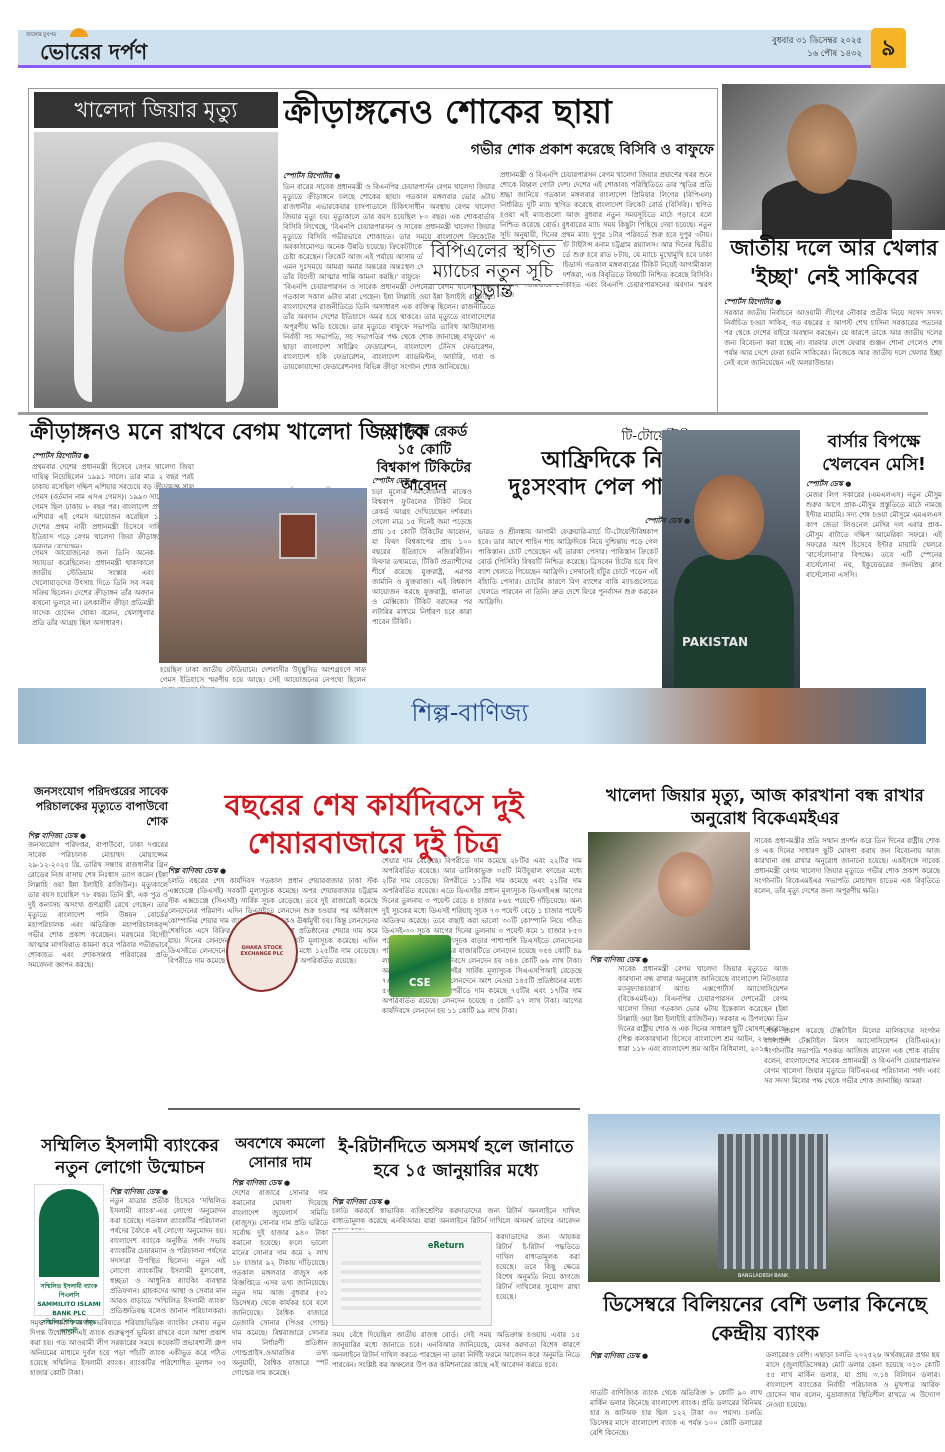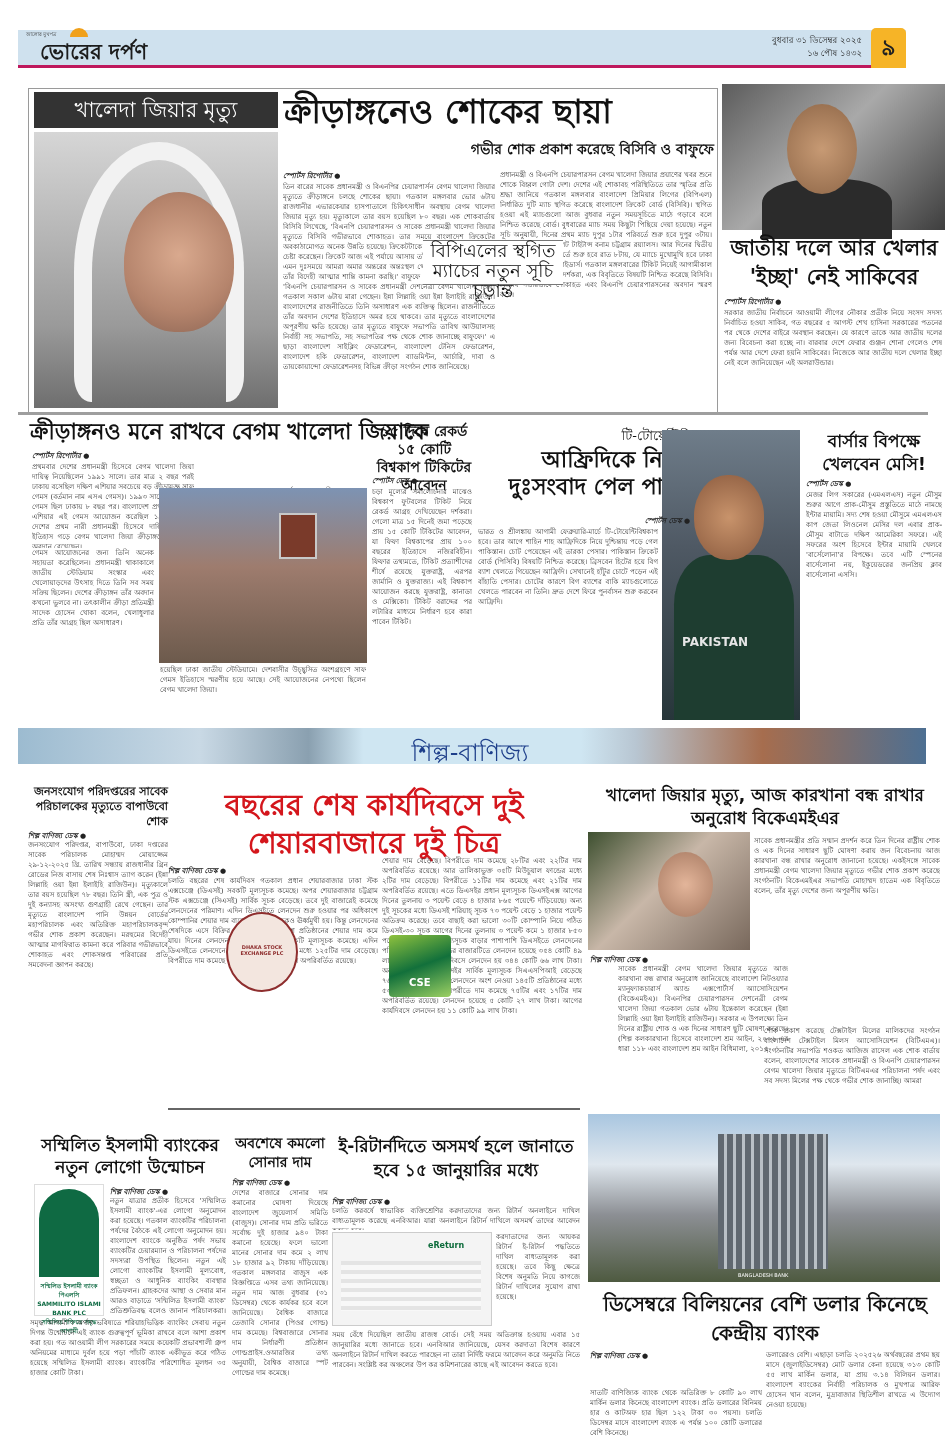--- a/index.html
+++ b/index.html
@@ -3,21 +3,21 @@
 <meta charset="utf-8">
 <style>
   * { box-sizing: border-box; margin: 0; padding: 0; }
   html, body { width: 945px; height: 1452px; background: #fff; overflow: hidden; }
   body { font-family: "DejaVu Sans", sans-serif; color: #222; position: relative; }
   .abs { position: absolute; }
   .body-text { font-family: "DejaVu Serif", serif; font-size: 7px; line-height: 10px; color: #333; text-align: justify; overflow: hidden; }
   .byline { font-family: "DejaVu Serif", serif; font-size: 7px; font-style: italic; font-weight: bold; color: #222; }
   .hl { font-family: "DejaVu Sans", sans-serif; color: #111; line-height: 1.1; }
   
-  #masthead { left: 18px; top: 30px; width: 888px; height: 38px; background: #cfe1ee; border-bottom: 3px solid #be185d; }
+  #masthead { left: 18px; top: 30px; width: 888px; height: 38px; background: #cfe1ee; border-bottom: 3px solid #8b5cf6; }
   #logo { left: 22px; top: 6px; font-size: 21px; font-weight: bold; color: #1c1c1c; font-family: "DejaVu Serif", serif; }
   #logo-tag { left: 8px; top: 1px; font-size: 5px; color: #333; }
   #logo-sun { left: 52px; top: -2px; width: 18px; height: 9px; border-radius: 18px 18px 0 0; background: #f0a01a; }
   #banner { left: 219px; top: 0; width: 470px; height: 38px; background: linear-gradient(90deg,#2d7a46 0%,#6d9a5d 18%,#c8dced 30%,#c8dced 70%,#3a7d4e 82%,#224f8c 100%); }
   #banner-title { left: 148px; top: 5px; font-size: 22px; font-weight: bold; color: #1f3d9a; white-space: nowrap; }
   #date-box { left: 740px; top: 4px; width: 104px; text-align: right; font-size: 8.5px; line-height: 13px; color: #222; }
   #page-num { left: 853px; top: -2px; width: 35px; height: 40px; background: #f6b427; border-radius: 5px 5px 0 0; font-size: 22px; font-weight: bold; text-align: center; line-height: 40px; color: #222; }
   
   #lead-frame { left: 28px; top: 88px; width: 690px; height: 325px; border: 1px solid #9a9a9a; }
   #kz-label { left: 34px; top: 92px; width: 244px; height: 36px; background: #333; color: #fff; font-size: 21px; text-align: center; line-height: 36px; }
@@ -50,21 +50,21 @@
   #afridi-kicker { left: 480px; top: 429px; width: 240px; font-size: 13px; text-align: right; }
   #afridi-hl { left: 480px; top: 446px; width: 240px; font-size: 22px; text-align: right; line-height: 27px; }
   #afridi-body { left: 478px; top: 515px; width: 242px; height: 203px; }
   #afridi-photo { left: 662px; top: 430px; width: 138px; height: 290px; background: linear-gradient(180deg,#6f7d8a 0%,#4f5964 40%,#27363a 100%); }
   #afridi-face { left: 32px; top: 45px; width: 70px; height: 85px; border-radius: 48%; background: radial-gradient(circle,#c8936b 0%,#8a5a3e 100%); }
   #afridi-jersey { left: 12px; top: 125px; width: 120px; height: 165px; border-radius: 30% 30% 0 0; background: #1e3d30; }
   #afridi-text { left: 6px; top: 70px; font-size: 14px; font-weight: bold; color: #e6e6e6; }
   #messi-hl { left: 804px; top: 430px; width: 140px; font-size: 17px; text-align: center; line-height: 23px; }
   #messi-body { left: 806px; top: 478px; width: 136px; height: 240px; }
   
-  #section-banner { left: 18px; top: 728px; width: 908px; height: 36px; background: linear-gradient(90deg,#9cbbd0 0%,#c9d9e5 20%,#8aa0b0 32%,#cfe6f2 38%,#cfe6f2 62%,#b8c6d2 68%,#a66d4e 82%,#4d6f92 100%); padding-left: 20px; }
+  #section-banner { left: 18px; top: 688px; width: 908px; height: 56px; background: linear-gradient(90deg,#9cbbd0 0%,#c9d9e5 20%,#8aa0b0 32%,#cfe6f2 38%,#cfe6f2 62%,#b8c6d2 68%,#a66d4e 82%,#4d6f92 100%); padding-left: 20px; }
   #section-title { left: 337px; top: 6px; width: 230px; font-size: 24px; text-align: center; color: #1e3f8a; }
   
   #bapex-hl { left: 28px; top: 784px; width: 140px; font-size: 11px; line-height: 15px; text-align: right; }
   #bapex-byline { left: 28px; top: 830px; }
   #bapex-body { left: 28px; top: 840px; width: 140px; height: 262px; }
   #share-hl { left: 168px; top: 786px; width: 412px; font-size: 29px; font-weight: bold; color: #d4161c; text-align: center; line-height: 38px; }
   #share-byline { left: 168px; top: 865px; }
   #share-col1 { left: 168px; top: 876px; width: 210px; height: 228px; }
   #share-col2 { left: 382px; top: 856px; width: 200px; height: 252px; }
   #dse-logo { left: 226px; top: 912px; width: 72px; height: 80px; border-radius: 50%; border: 2px solid #8e2e2e; background: #f3e6df; }

